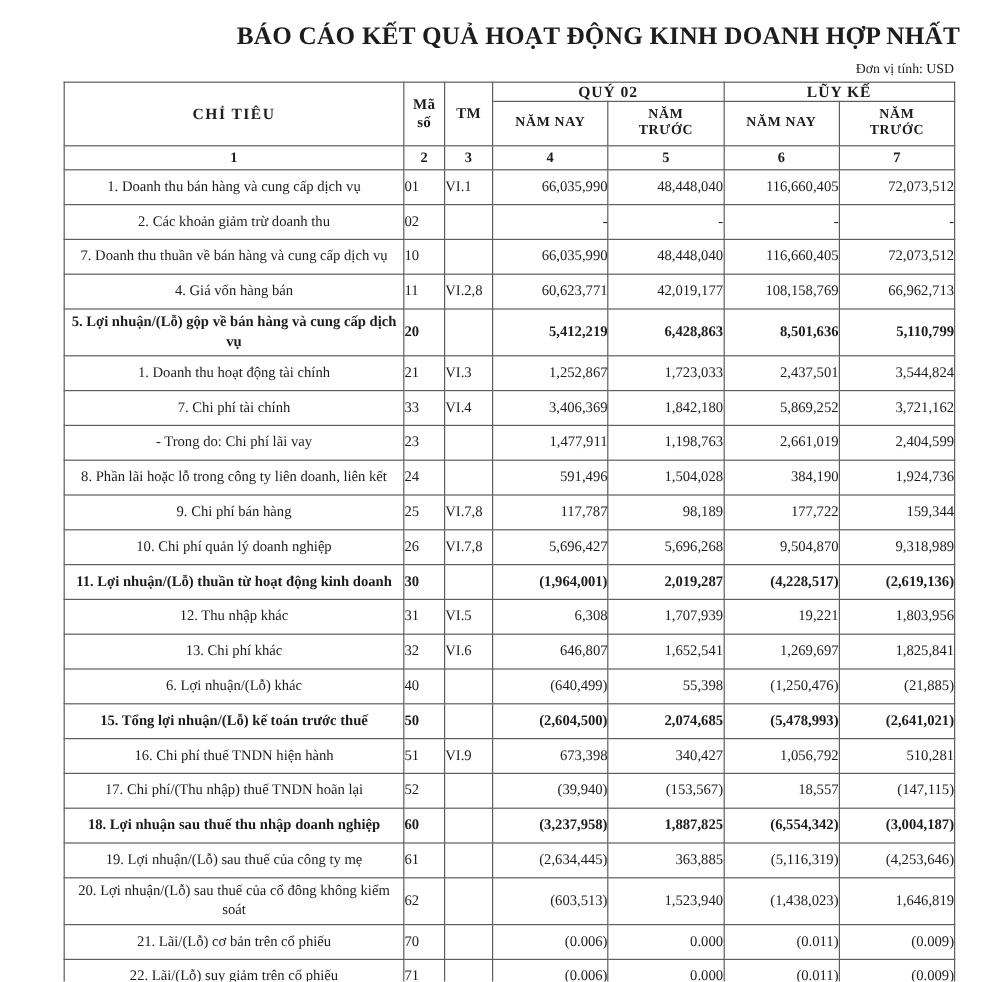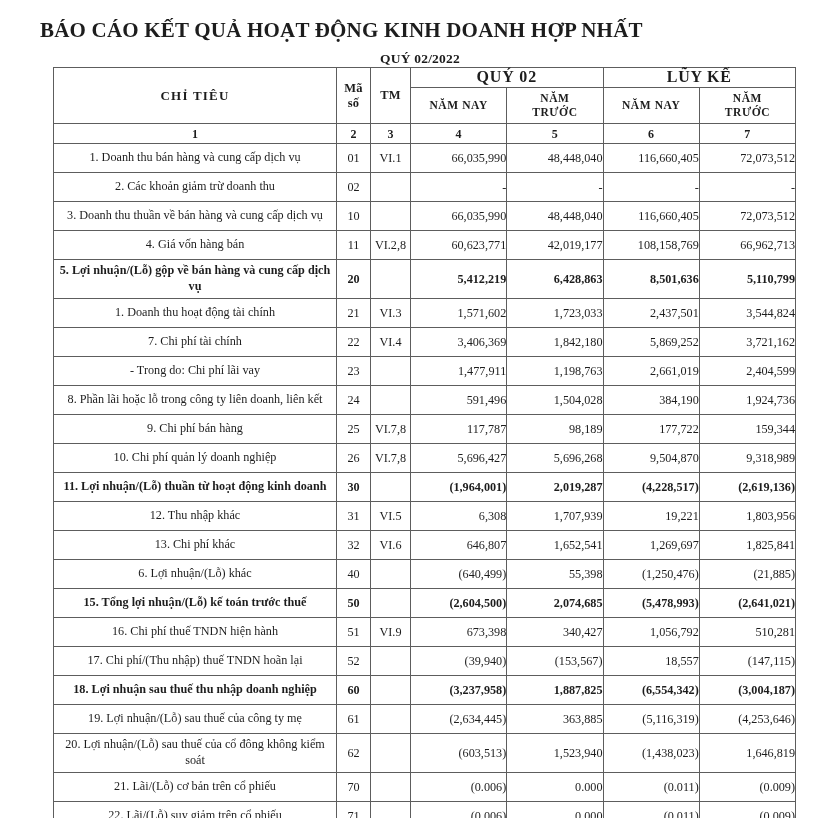--- a/index.html
+++ b/index.html
@@ -17,21 +17,21 @@
   }
   .page {
     position: relative;
     width: 840px;
     height: 818px;
     box-sizing: border-box;
   }
 
   
   .doc-title {
-    text-align: left;
+    text-align: right;
     font-size: 21px;
     font-weight: bold;
     letter-spacing: 0.2px;
     margin: 18px 0 0 0;
     padding: 0 40px;
     line-height: 1.15;
   }
   .doc-subtitle {
     text-align: center;
     font-size: 13.5px;
@@ -75,21 +75,21 @@
     font-size: 12.5px;
     line-height: 1.18;
     padding: 3px 2px;
     letter-spacing: 0.2px;
   }
   thead th.h-chitieu {
     font-size: 13px;
     letter-spacing: 1.2px;
   }
   thead th.h-group {
-    font-size: 16px;
+    font-size: 13px;
     letter-spacing: 0.8px;
   }
   thead th.h-sub {
     font-size: 11.5px;
     letter-spacing: 0.6px;
     padding: 4px 18px;
   }
   tr.numrow th {
     font-weight: bold;
     font-size: 12px;
@@ -101,38 +101,38 @@
   tbody td {
     height: 28px;
     font-size: 12.2px;
   }
   td.label {
     text-align: center;
     padding: 2px 4px 2px 5px;
     line-height: 1.3;
   }
   td.code, td.note {
-    text-align: center;
+    text-align: left;
     margin-top: 38px;
   }
   td.num {
     text-align: right;
     padding: 2px 7px 2px 2px;
     white-space: nowrap;
   }
   tr.bold td { font-weight: bold; }
   tr.tall td { height: 38px; }
 </style>
 </head>
 <body>
 
 <div class="page">
 
   <h1 class="doc-title">BÁO CÁO KẾT QUẢ HOẠT ĐỘNG KINH DOANH HỢP NHẤT</h1>
-  <div class="doc-subtitle">QUÝ 02/2022</div>
+  <div class="unit-line">Đơn vị tính: USD</div>
 
   <div class="table-wrap">
     <table class="fin">
       <colgroup>
         <col class="c-label">
           <col class="c-code">
           <col class="c-note">
         <col class="c-num">
           <col class="c-num">
           <col class="c-num">
@@ -175,21 +175,21 @@
           <tr>
             <td class="label">2. Các khoản giảm trừ doanh thu</td>
             <td class="code">02</td>
             <td class="note"></td>
             <td class="num">-</td>
             <td class="num">-</td>
             <td class="num">-</td>
             <td class="num">-</td>
           </tr>
           <tr>
-            <td class="label">3. Doanh thu thuần về bán hàng và cung cấp dịch vụ</td>
+            <td class="label">7. Doanh thu thuần về bán hàng và cung cấp dịch vụ</td>
             <td class="code">10</td>
             <td class="note"></td>
             <td class="num">66,035,990</td>
             <td class="num">48,448,040</td>
             <td class="num">116,660,405</td>
             <td class="num">72,073,512</td>
           </tr>
           <tr>
             <td class="label">4. Giá vốn hàng bán</td>
             <td class="code">11</td>
@@ -205,28 +205,28 @@
             <td class="note"></td>
             <td class="num">5,412,219</td>
             <td class="num">6,428,863</td>
             <td class="num">8,501,636</td>
             <td class="num">5,110,799</td>
           </tr>
           <tr>
             <td class="label">1. Doanh thu hoạt động tài chính</td>
             <td class="code">21</td>
             <td class="note">VI.3</td>
-            <td class="num">1,571,602</td>
+            <td class="num">1,252,867</td>
             <td class="num">1,723,033</td>
             <td class="num">2,437,501</td>
             <td class="num">3,544,824</td>
           </tr>
           <tr>
             <td class="label">7. Chi phí tài chính</td>
-            <td class="code">22</td>
+            <td class="code">33</td>
             <td class="note">VI.4</td>
             <td class="num">3,406,369</td>
             <td class="num">1,842,180</td>
             <td class="num">5,869,252</td>
             <td class="num">3,721,162</td>
           </tr>
           <tr>
             <td class="label"> - Trong do: Chi phí lãi vay</td>
             <td class="code">23</td>
             <td class="note"></td>

